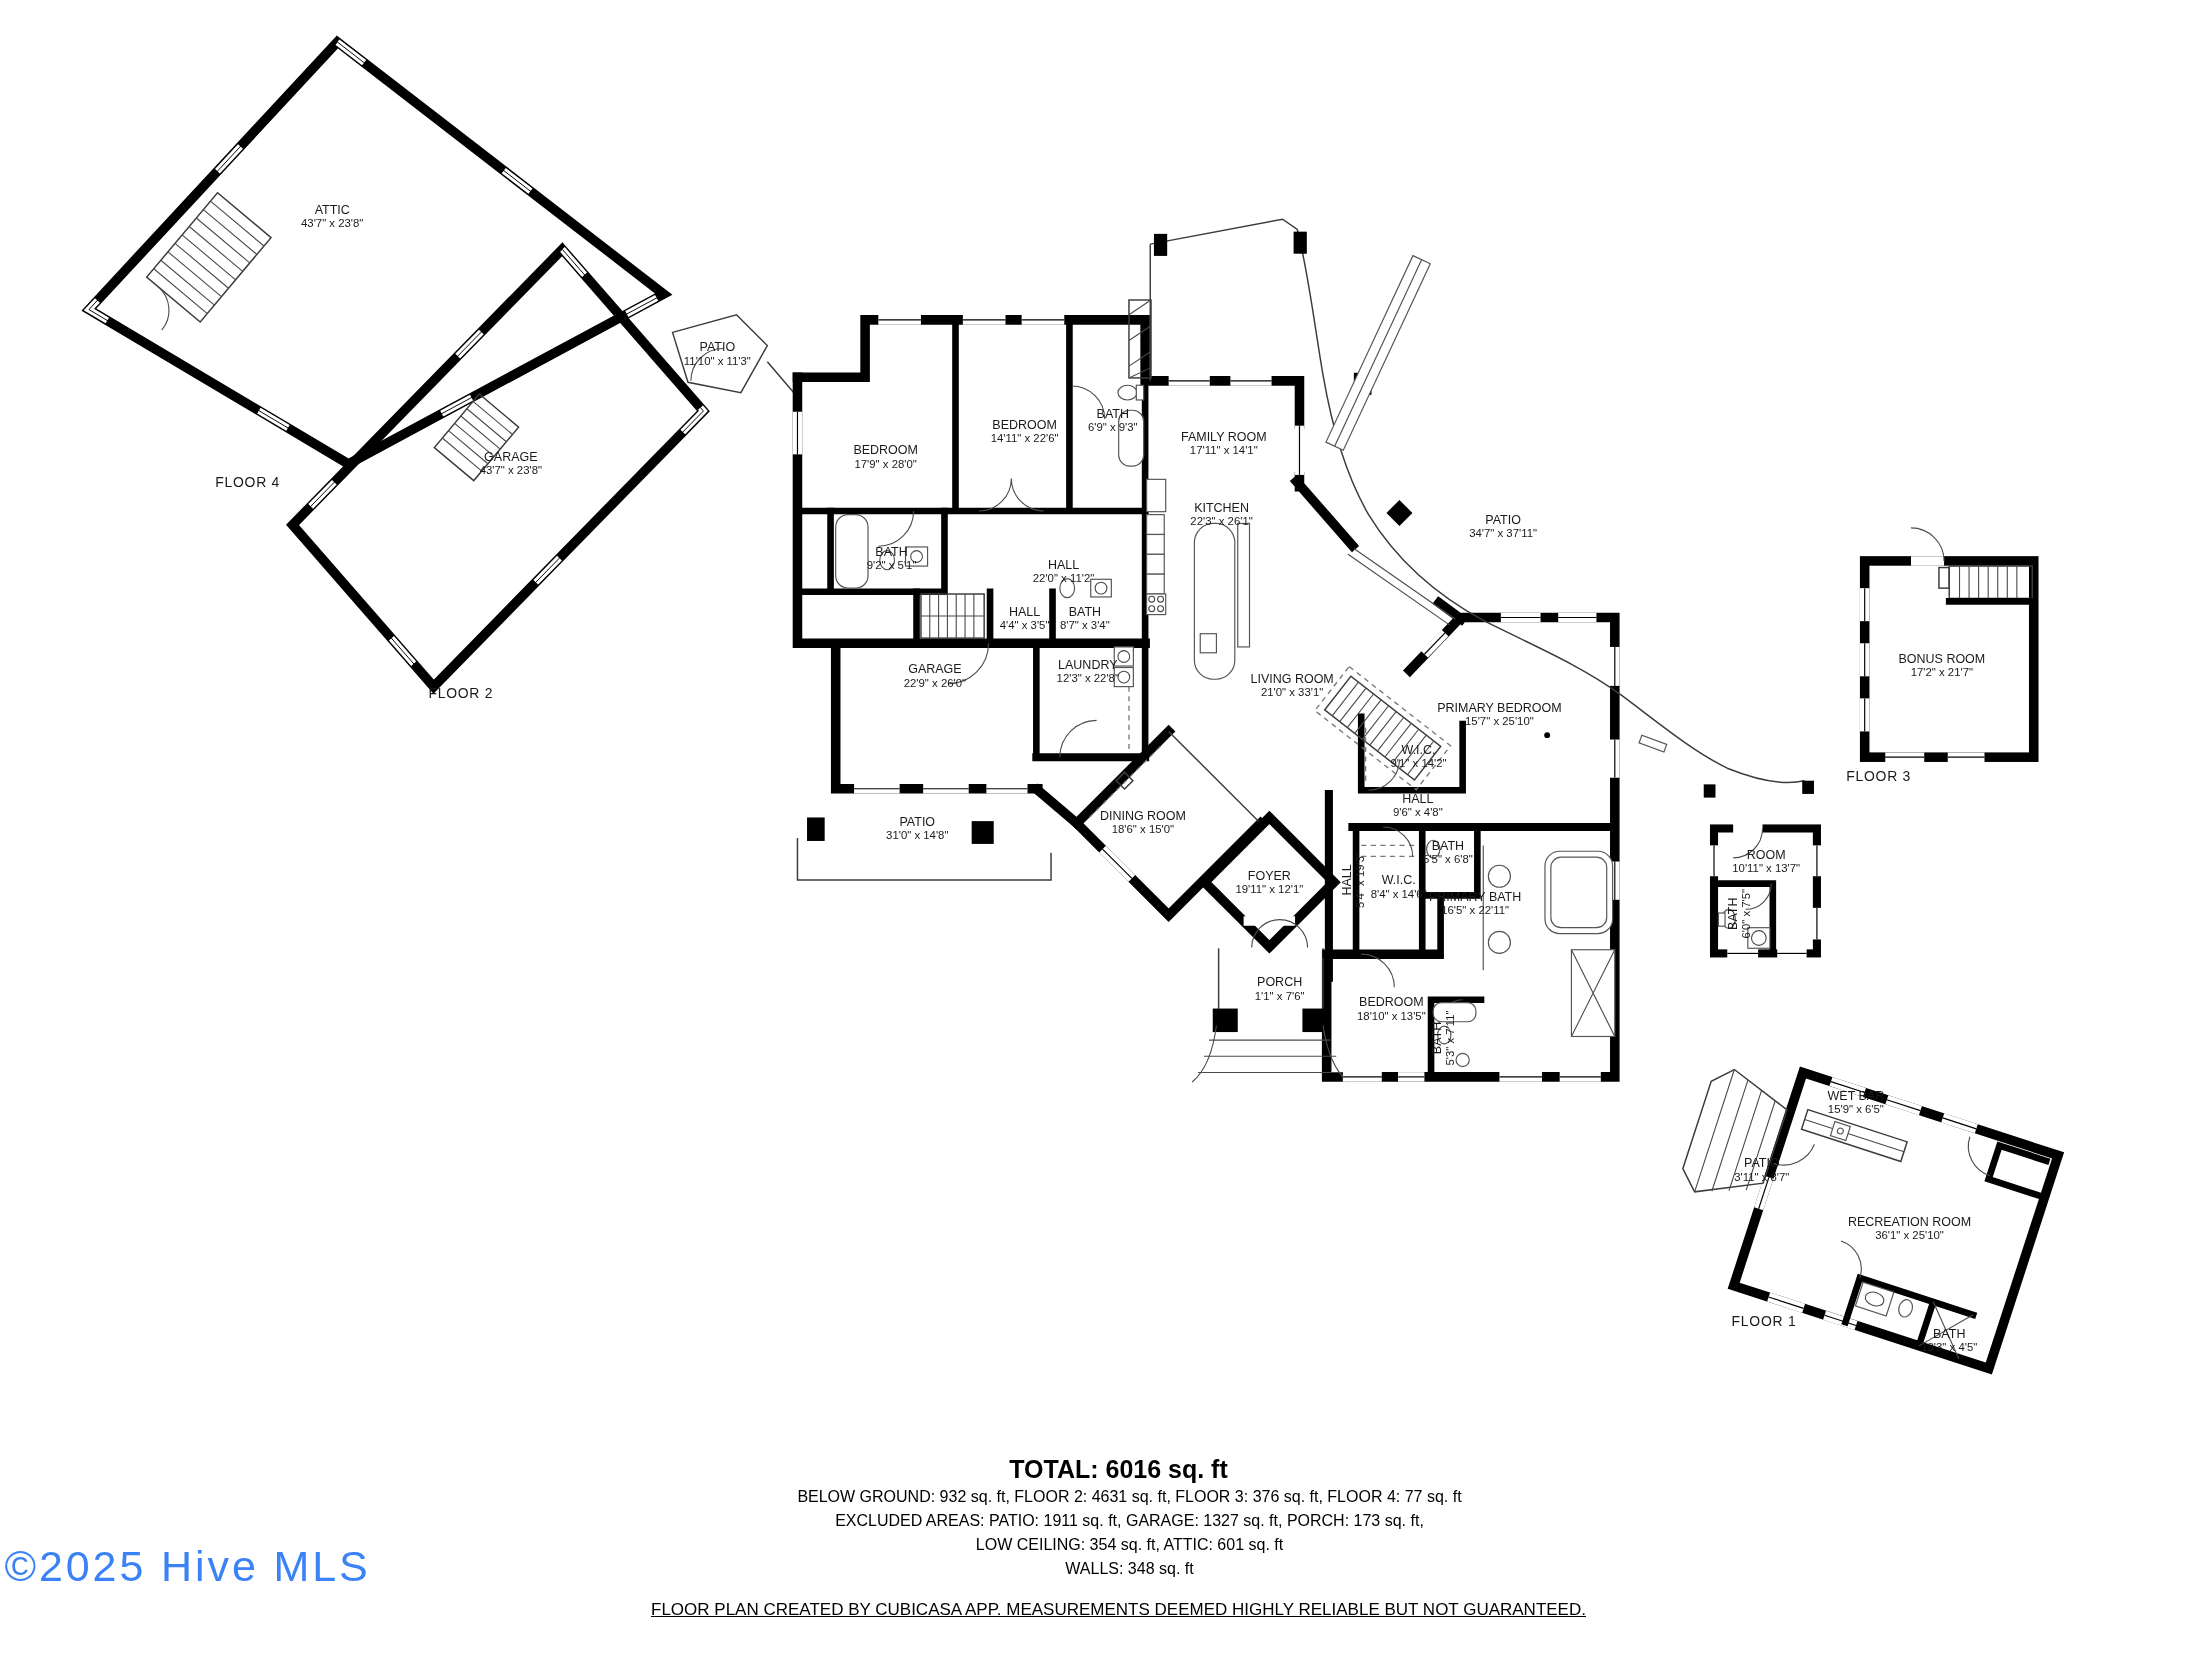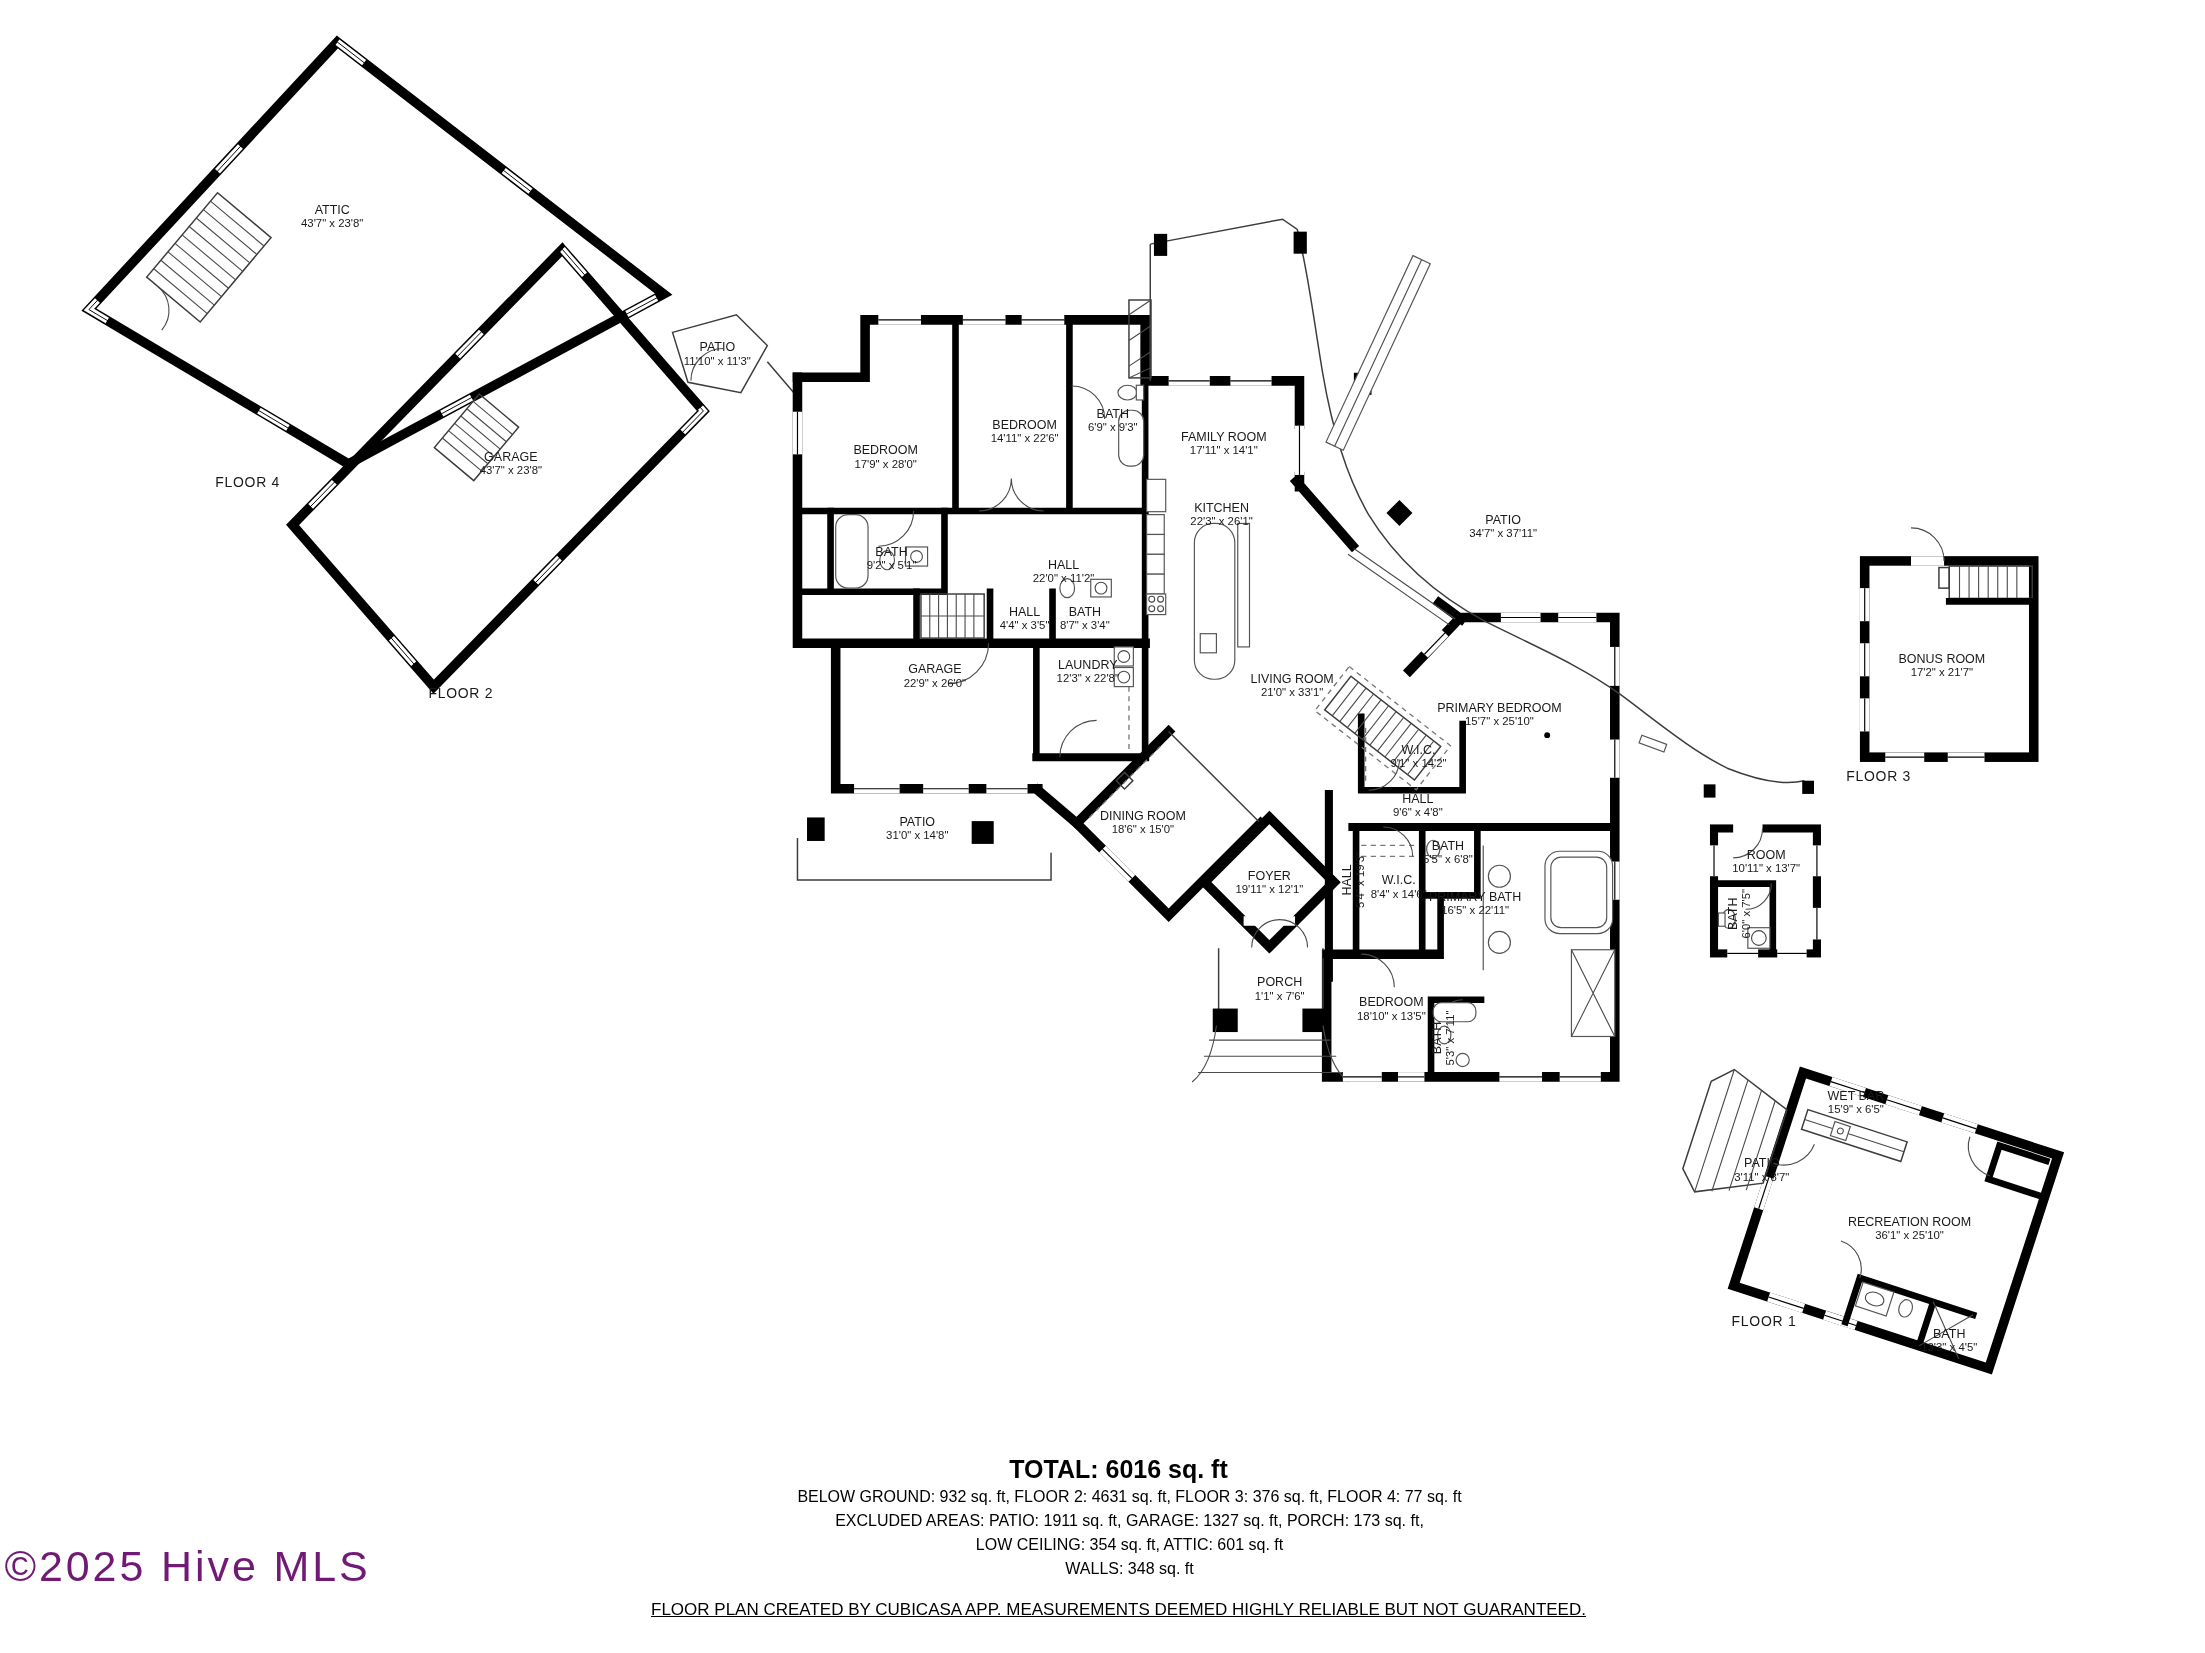--- a/index.html
+++ b/index.html
@@ -19,21 +19,21 @@
   .cl{stroke:#000;stroke-width:1.3;fill:none}
   .win-w{stroke:#fff;stroke-width:13;fill:none}
   .win-c{stroke:#000;stroke-width:1.6;fill:none}
   .roomlabel{fill:#1a1a1a;text-anchor:middle}
   .floortitle{fill:#1a1a1a;font-size:19px;text-anchor:middle;letter-spacing:1px}
   
   #footer{position:absolute;left:16px;width:100%;top:1454px;text-align:center;color:#000;}
   #footer .total{font-size:25px;font-weight:bold;line-height:31px;}
   #footer .l{font-size:16px;line-height:24px;padding-left:22px;}
   #footer .credit{font-size:17px;margin-top:19px;text-decoration:underline;}
-  #watermark{position:absolute;left:4.4px;top:1542px;font-size:43px;color:#701a75;
+  #watermark{position:absolute;left:4.4px;top:1542px;font-size:43px;color:#3b82f6;
              font-weight:300;letter-spacing:2.9px;}
 </style>
 </head>
 <body>
 
 <div id="page">
 <svg width="2205" height="1654" viewBox="0 0 3000 2250">
 
   <g>
     <polygon class="w13" points="459,57 903,400 474,631 121,421"></polygon>

